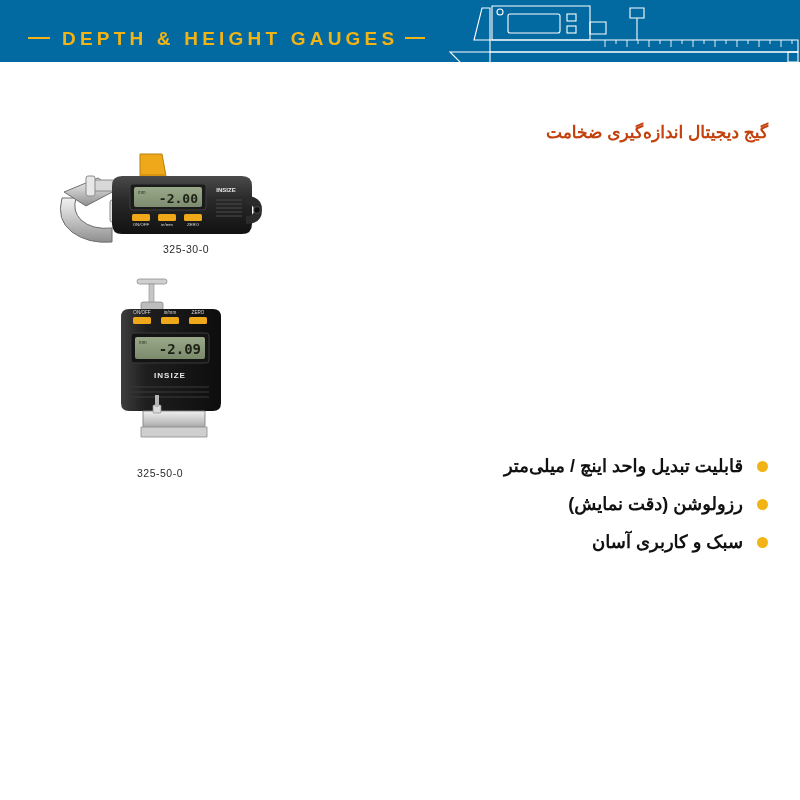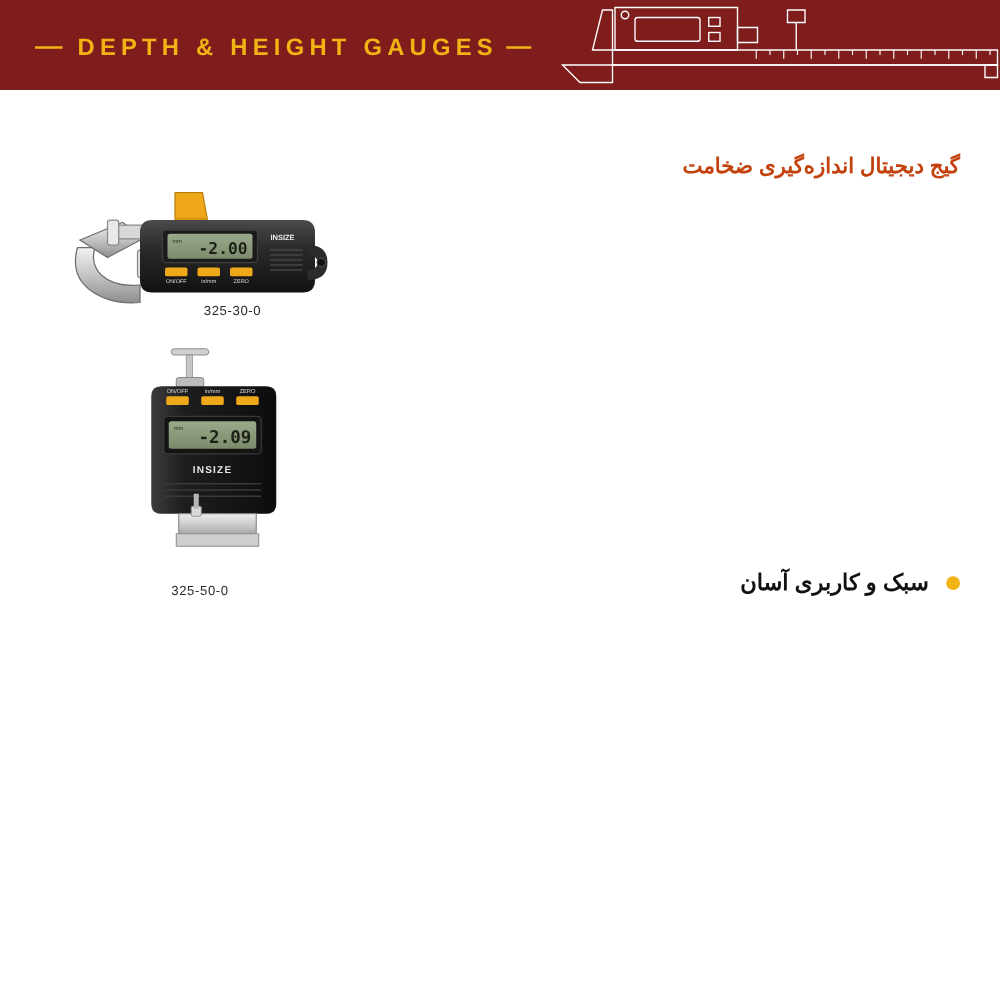--- a/index.html
+++ b/index.html
@@ -13,22 +13,22 @@
     font-family: "Liberation Sans", sans-serif;
     position: relative;
     overflow: hidden;
   }
 
   
   .header {
     position: absolute;
     top: 0; left: 0;
     width: 800px;
-    height: 72px;
-    background: #7f1d1d;
+    height: 62px;
+    background: #0369a1;
     overflow: hidden;
   }
   .header-title {
     position: absolute;
     left: 62px;
     top: 28px;
     color: #f2b415;
     font-size: 19px;
     font-weight: bold;
     letter-spacing: 4.2px;
@@ -193,20 +193,28 @@
   </div>
 </div>
 
 <div class="title-block">
   <div class="title-fa">گیج دیجیتال اندازه‌گیری ضخامت</div>
 </div>
 
 <div class="features">
   <div class="feature-row">
     <span class="bullet"></span>
+    <span class="feature-text">قابلیت تبدیل واحد اینچ / میلی‌متر</span>
+  </div>
+  <div class="feature-row">
+    <span class="bullet"></span>
+    <span class="feature-text">رزولوشن (دقت نمایش)</span>
+  </div>
+  <div class="feature-row">
+    <span class="bullet"></span>
     <span class="feature-text">سبک و کاربری آسان</span>
   </div>
 </div>
 
 <div class="product-a">
   <svg width="240" height="130" viewBox="0 0 240 130">
     <defs>
       <linearGradient id="metalA" x1="0" y1="0" x2="0" y2="1">
         <stop offset="0%" stop-color="#f2f2f2"></stop>
         <stop offset="45%" stop-color="#c9c9c9"></stop>

